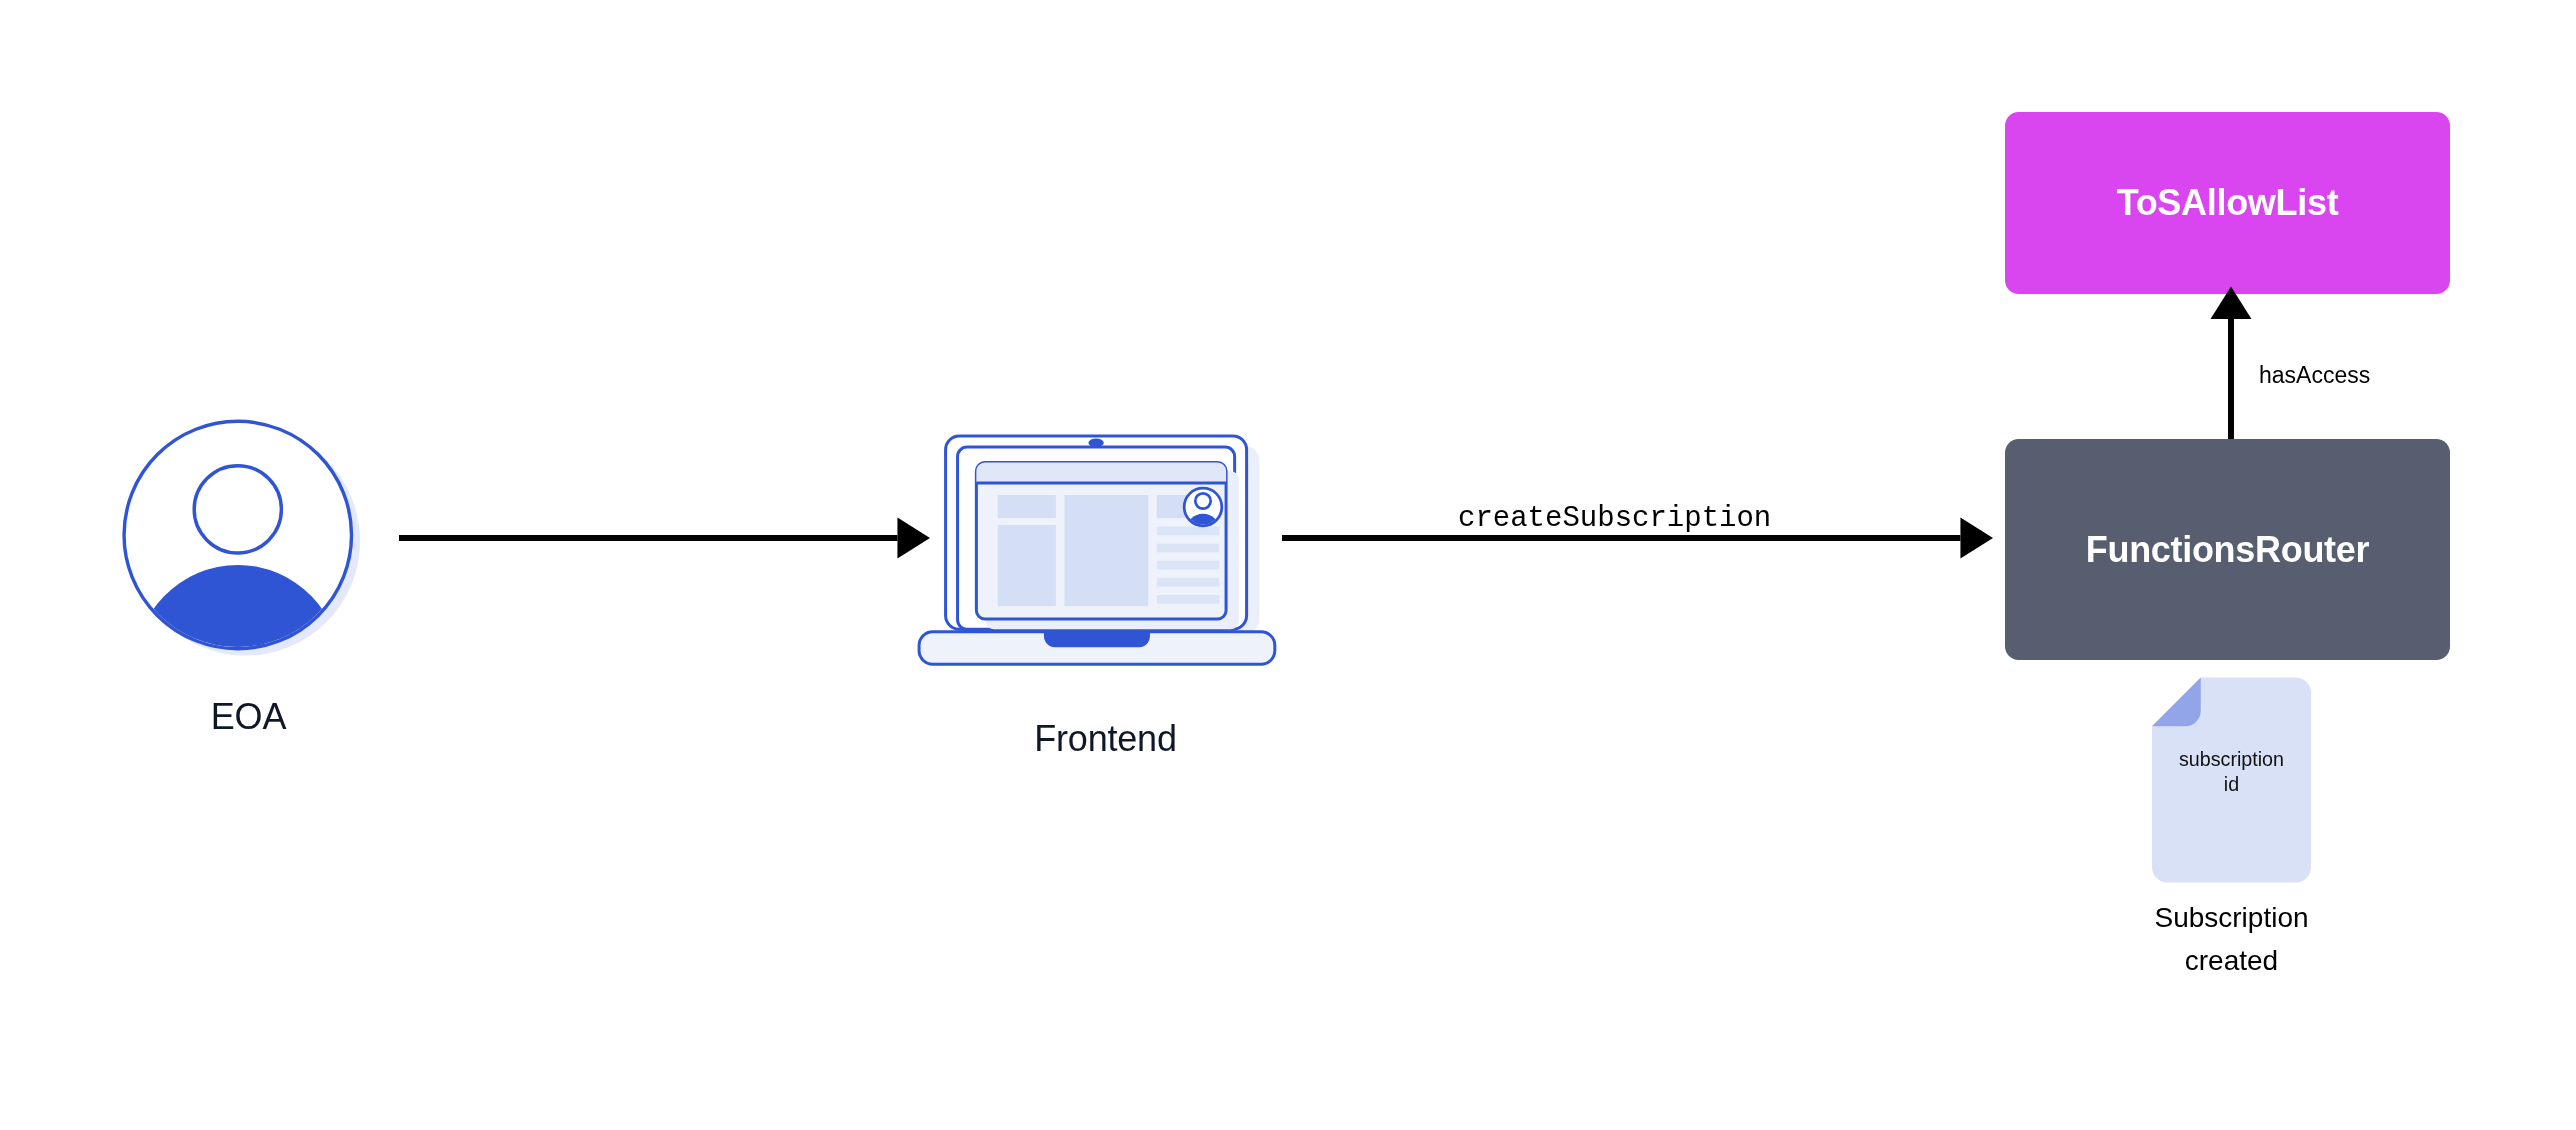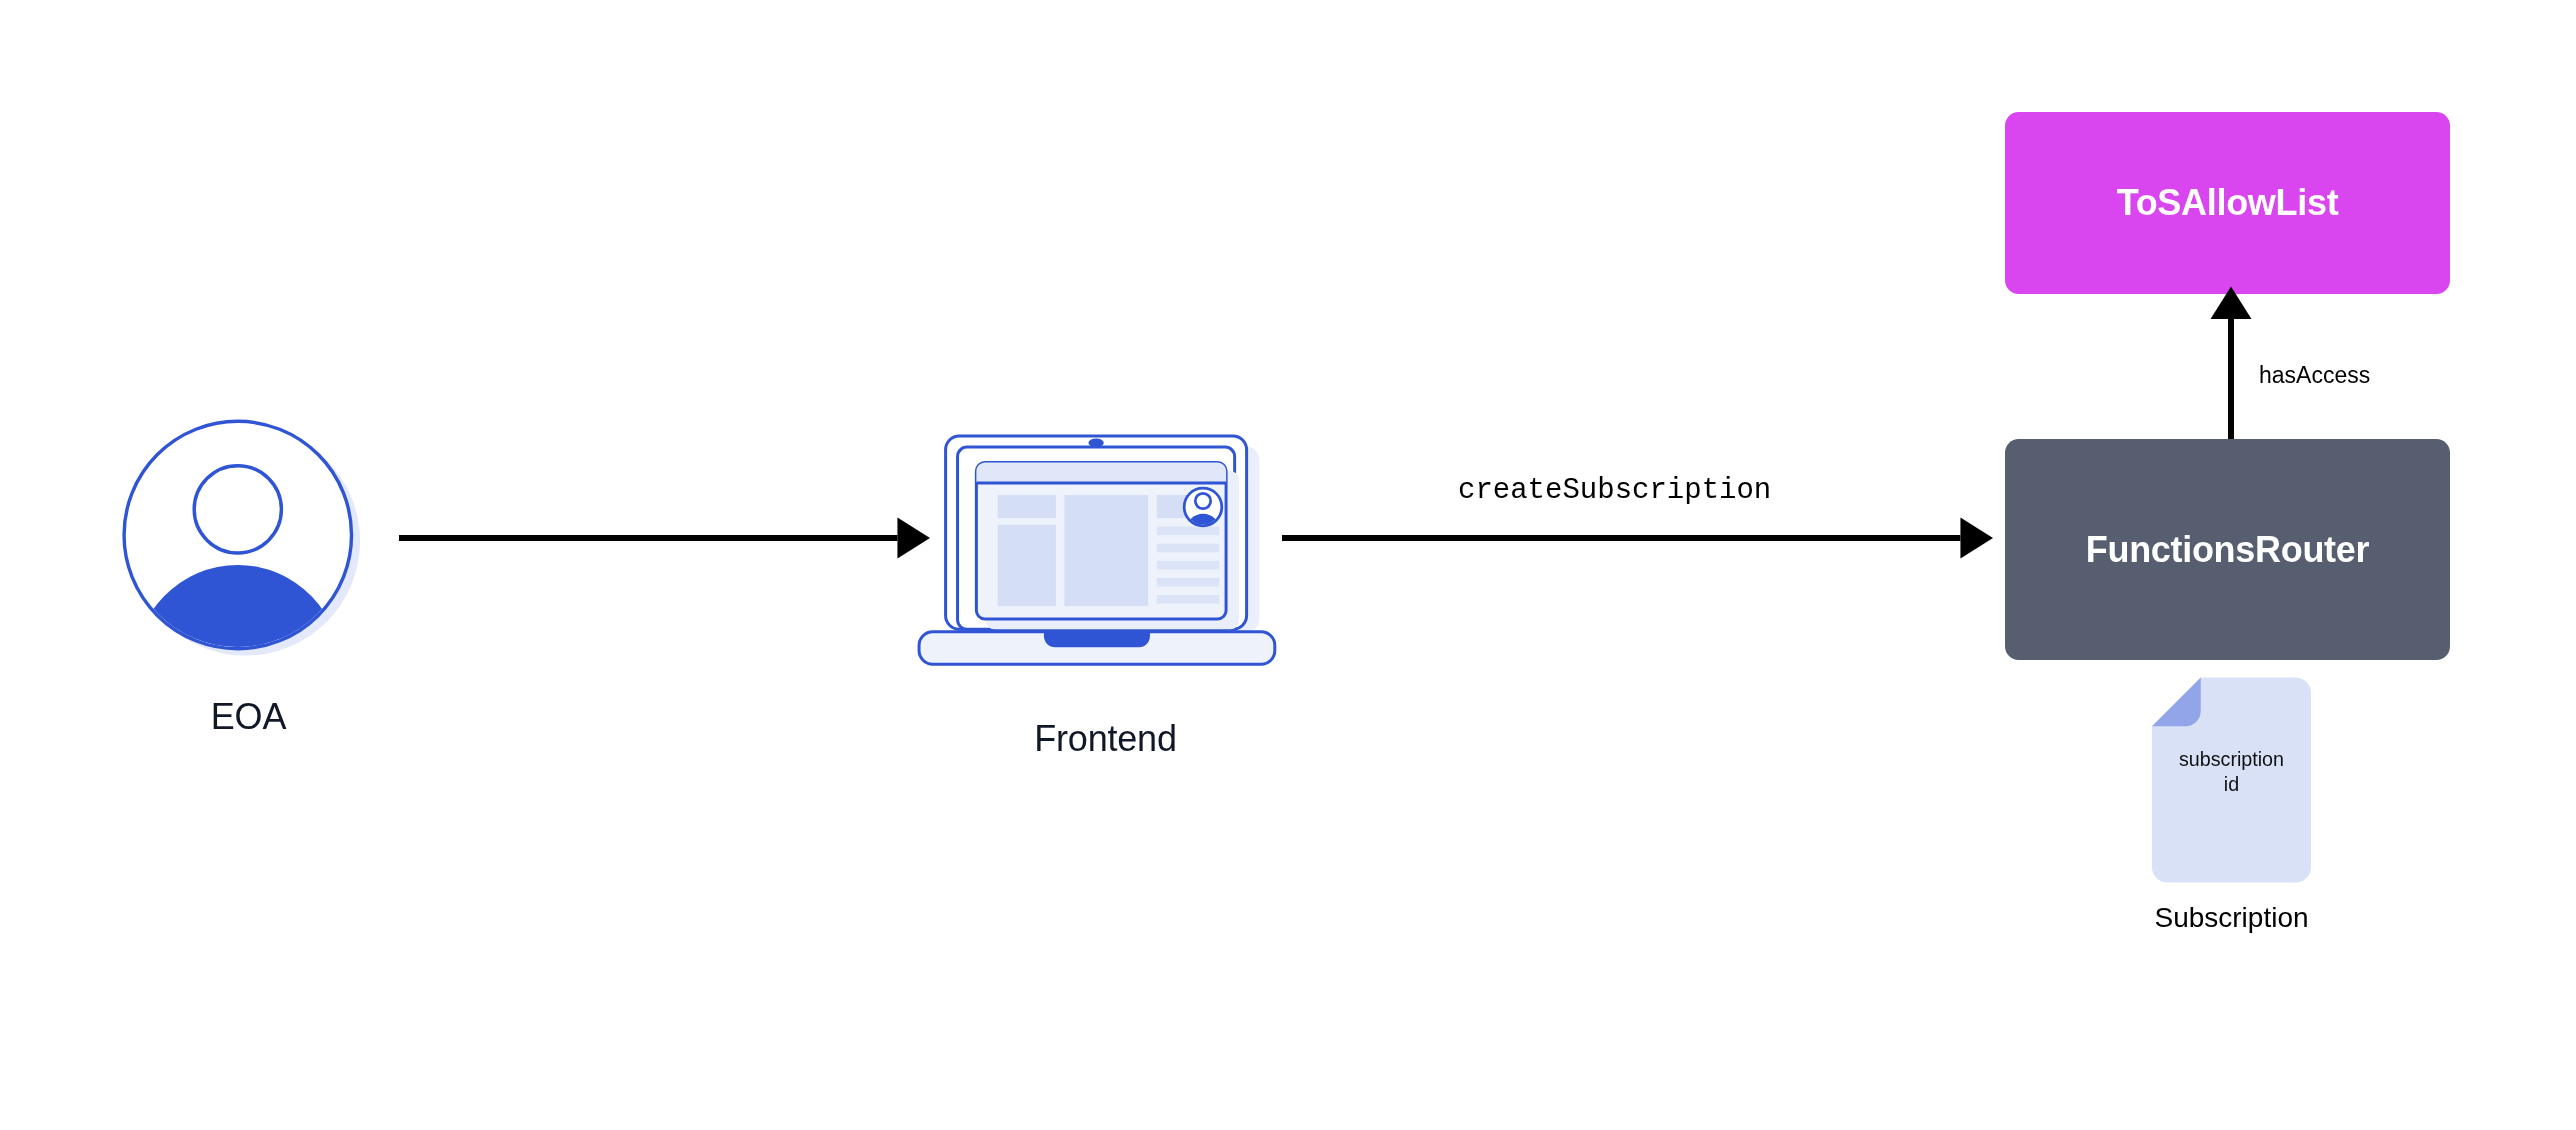--- a/index.html
+++ b/index.html
@@ -71,20 +71,21 @@
     width: 497px;
   }
 
   
   .edge-label-mono {
     position: absolute;
     color: #000000;
     font-family: "Liberation Mono", monospace;
     font-size: 29px;
     white-space: nowrap;
+    margin-top: 28px;
   }
   .edge-label-sans {
     position: absolute;
     color: #000000;
     font-family: "Liberation Sans", sans-serif;
     font-size: 23px;
     white-space: nowrap;
   }
   #create-subscription-label {
     left: 1458px;
@@ -255,16 +256,17 @@
       <path d="M57 0 H168 a18 18 0 0 1 18 18 V222 a18 18 0 0 1 -18 18 H18 a18 18 0 0 1 -18 -18 V57 Z" fill="#d9e1f7"></path>
       <path d="M57 0 V39 a18 18 0 0 1 -18 18 H0 Z" fill="#92a5e8"></path>
     </svg>
   </div>
   <div id="subscription-doc-text">
     <div>subscription</div>
     <div>id</div>
   </div>
   <div id="subscription-created-caption">
     <div>Subscription</div>
+    <div>created</div>
   </div>
 
 </div>
 
 
 </body></html>

